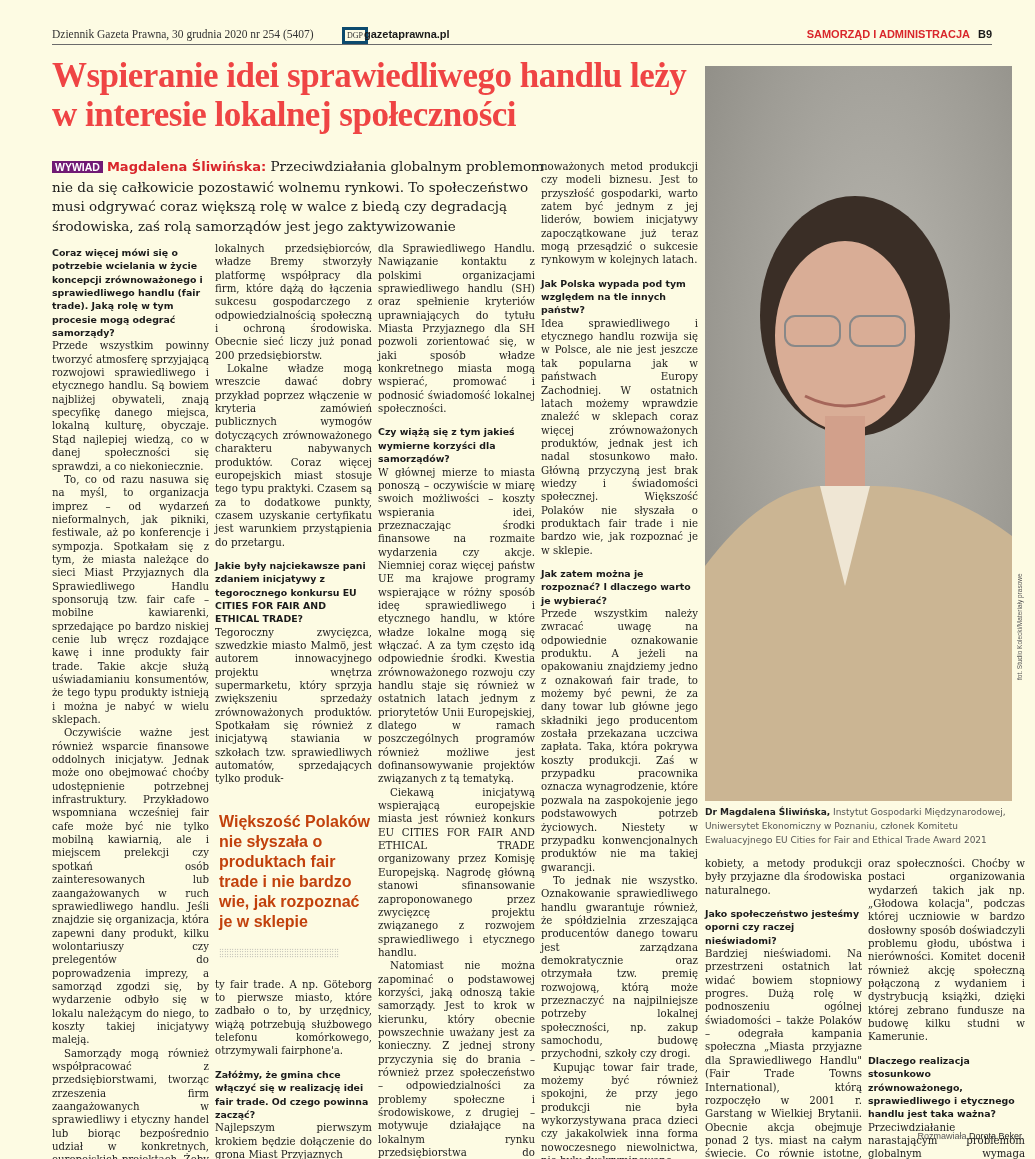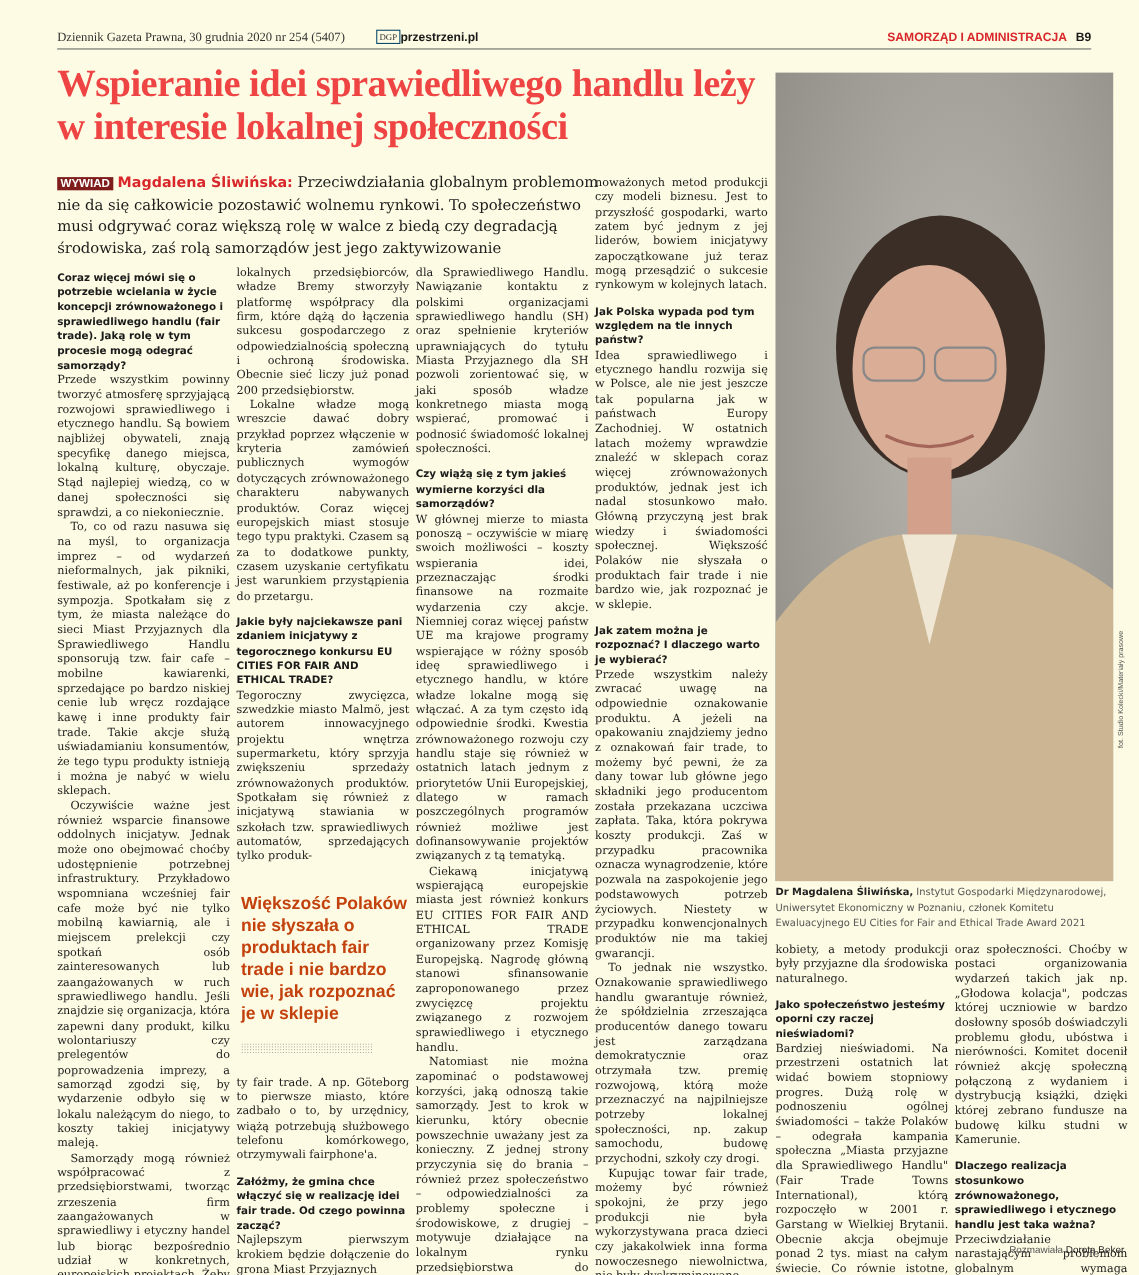--- a/index.html
+++ b/index.html
@@ -9,34 +9,34 @@
     font-family: "DejaVu Serif", serif;
     color: #1a1a1a;
     position: relative;
   }
   .header {
     position: absolute; left: 52px; top: 26px; width: 940px; height: 18px;
     border-bottom: 1px solid #6b6b6b;
     font-family: "Liberation Serif", serif; font-size: 11.5px;
   }
   .header .paper { position: absolute; left: 0; top: 2px; color: #333; }
-  .header .dgp { position: absolute; left: 290px; top: 1px; border: 1px solid #0c4a6e; font-size: 8px; padding: 1px 2px; color: #333; }
+  .header .dgp { position: absolute; left: 290px; top: 1px; border: 3px solid #0c4a6e; font-size: 8px; padding: 1px 2px; color: #333; }
   .header .site { position: absolute; left: 312px; top: 2px; font-family: "Liberation Sans", sans-serif; font-weight: bold; font-size: 11px; }
   .header .section { position: absolute; right: 22px; top: 2px; font-family: "Liberation Sans", sans-serif; font-weight: bold; color: #d9262b; font-size: 11px; }
   .header .page { position: absolute; right: 0; top: 2px; font-family: "Liberation Sans", sans-serif; font-weight: bold; font-size: 11px; }
   h1 {
     position: absolute; left: 52px; top: 56px; width: 640px; margin: 0;
     font-family: "Liberation Serif", serif; font-weight: bold; font-size: 35px;
     line-height: 39px; letter-spacing: -0.5px; color: #ef4444;
   }
   .lead {
     position: absolute; left: 52px; top: 157px; width: 500px;
     font-size: 13.5px; line-height: 19.5px;
   }
-  .lead .tag { background: #7f1d1d; color: #fff; font-family: "Liberation Sans", sans-serif; font-weight: bold; font-size: 10.5px; padding: 0 3px; margin-right: 4px; }
+  .lead .tag { background: #701a75; color: #fff; font-family: "Liberation Sans", sans-serif; font-weight: bold; font-size: 10.5px; padding: 0 3px; margin-right: 4px; }
   .lead .name { color: #d9262b; font-family: "DejaVu Sans", sans-serif; font-weight: bold; font-size: 13px; }
   .col {
     position: absolute; width: 157px;
     font-size: 10.2px; line-height: 13.35px; text-align: justify;
   }
   .col p { margin: 0; text-indent: 12px; }
   .col p.ni { text-indent: 0; }
   .col .q {
     font-family: "DejaVu Sans", sans-serif; font-weight: bold; font-size: 9.4px;
     line-height: 13.35px; margin-top: 10px; text-align: left;
@@ -68,21 +68,21 @@
     font-family: "Liberation Sans", sans-serif; font-size: 9px; color: #555;
   }
   .byline b { color: #222; font-weight: normal; }
 </style>
 </head>
 <body>
 
 <div class="header">
   <span class="paper">Dziennik Gazeta Prawna, 30 grudnia 2020 nr 254 (5407)</span>
   <span class="dgp">DGP</span>
-  <span class="site">przestrzeni.pl</span>
+  <span class="site">gazetaprawna.pl</span>
   <span class="section">SAMORZĄD I ADMINISTRACJA</span>
   <span class="page">B9</span>
 </div>
 
 <h1>Wspieranie idei sprawiedliwego handlu leży w interesie lokalnej społeczności</h1>
 
 <div class="lead">
   <span class="tag">WYWIAD</span><span class="name">Magdalena Śliwińska:</span>
   <span>Przeciwdziałania globalnym problemom nie da się całkowicie pozostawić wolnemu rynkowi. To społeczeństwo musi odgrywać coraz większą rolę w walce z biedą czy degradacją środowiska, zaś rolą samorządów jest jego zaktywizowanie</span>
 </div>

